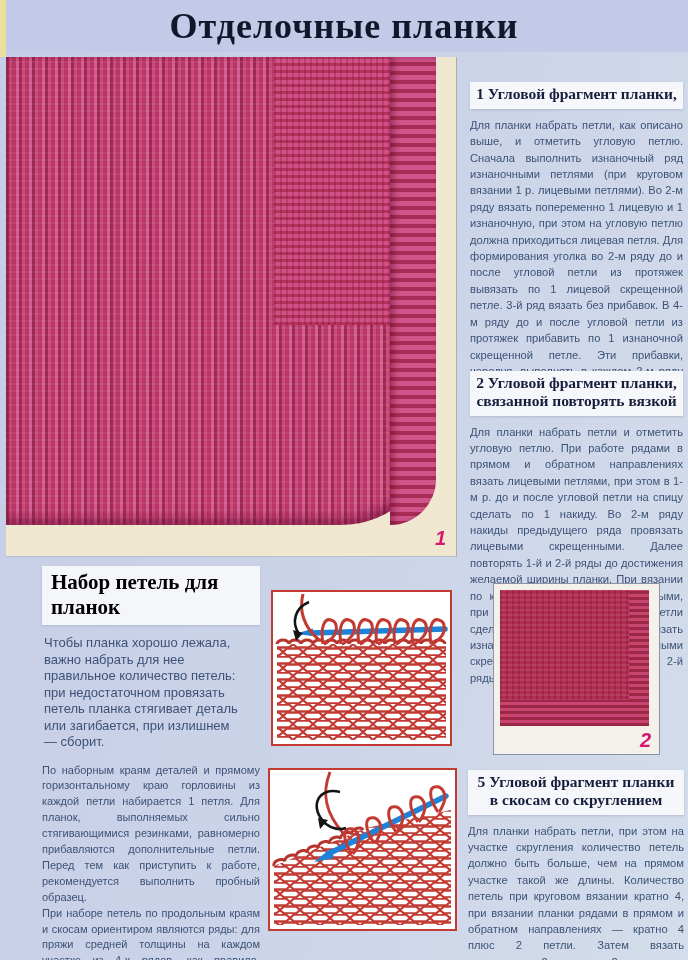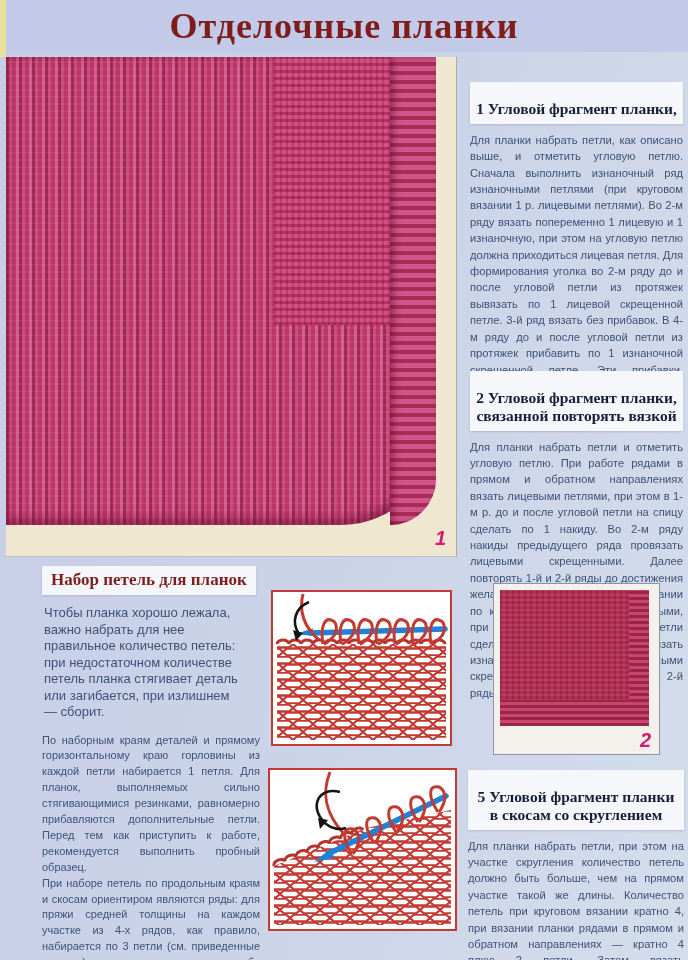--- a/index.html
+++ b/index.html
@@ -5,21 +5,21 @@
   html,body{margin:0;padding:0;background:#9aa2b8;}
   .page{
     position:relative;width:688px;height:960px;margin:0 auto;overflow:hidden;
     background:linear-gradient(105deg,#c6cde7 0%,#cbd3e8 50%,#d4ddeb 100%);
     font-family:"Liberation Sans", sans-serif;
   }
   
   .title-band{position:absolute;left:0;top:0;width:100%;height:52px;background:#c3cae8;}
   .title-band h1{
     margin:0;text-align:center;font-family:"Liberation Serif", serif;
-    font-weight:bold;font-size:36px;line-height:52px;color:#7f1d1d;letter-spacing:1px;
+    font-weight:bold;font-size:36px;line-height:52px;color:#0f172a;letter-spacing:1px;
   }
   .spine-strip{position:absolute;left:0;top:0;width:6px;height:57px;background:#e9e09b;}
   
   .photo1{
     position:absolute;left:6px;top:57px;width:450px;height:499px;
     background:#efe7d0;border-right:1px solid #b3ac9e;border-bottom:1px solid #b9bcca;
   }
   .fabric{
     position:absolute;left:0;top:0;width:430px;height:468px;
     border-bottom-right-radius:95px;
@@ -41,33 +41,33 @@
     box-shadow:inset 4px 0 6px rgba(90,5,40,0.45);
   }
   .photo-label{
     position:absolute;color:#d6186e;font-weight:bold;font-style:italic;
     font-size:20px;line-height:1;
   }
   .photo1 .photo-label{right:10px;bottom:8px;}
   
   .leftcol{position:absolute;left:30px;top:566px;width:230px;color:#3d5276;}
   .subhead{
-    display:inline-block;margin-left:12px;background:#f4f6fa;color:#7f1d1d;
-    font-family:"Liberation Serif", serif;font-weight:bold;font-size:17px;
+    display:inline-block;margin-left:12px;background:#f4f6fa;color:#000000;
+    font-family:"Liberation Serif", serif;font-weight:bold;font-size:21px;
     padding:4px 9px 5px;box-shadow:0 1px 2px rgba(40,50,90,0.15);
   }
   .lead{margin:10px 0 12px 14px;width:202px;font-size:13px;line-height:16.5px;}
   .small-par{margin:0 0 0 12px;width:218px;font-size:11px;line-height:15.9px;text-align:justify;}
   .page-number{position:absolute;left:42px;top:960px;font-size:10px;color:#394058;}
   
   .section{position:absolute;width:213px;color:#3d5276;}
   .sec-head{
     background:#f5f7fb;text-align:center;font-family:"Liberation Serif", serif;
     font-weight:bold;font-size:15.5px;line-height:1.15;color:#161e3c;
-    padding:18px 2px 6px;box-shadow:0 1px 2px rgba(40,50,90,0.18);
+    padding:3px 2px 6px;box-shadow:0 1px 2px rgba(40,50,90,0.18);
   }
   .sec-head span{display:block;}
   .sec-body{margin-top:8px;font-size:11.2px;line-height:16.4px;text-align:justify;}
   
   .photo2{
     position:absolute;left:493px;top:583px;width:167px;height:172px;
     background:#f3f1ea;border:1px solid #8c93a8;box-sizing:border-box;padding:6px 10px 6px 6px;
   }
   .swatch{
     position:relative;width:100%;height:136px;background:
@@ -99,21 +99,21 @@
   <div class="photo1">
     <div class="fabric">
       <div class="fabric-stockinette"></div>
       <div class="fabric-band"></div>
     </div>
     <div class="photo-label">1</div>
   </div>
 
   <div class="leftcol">
     <div class="subhead">Набор петель для планок</div>
-    <p class="lead">Чтобы планка хорошо лежала, важно набрать для нее правильное количество петель: при недостаточном количестве петель планка стягивает деталь или загибается, при излишнем — сборит.</p>
+    <p class="lead">Чтобы планка хорошо лежала, важно набрать для нее правильное количество петель: при недостаточном провязать петель планка стягивает деталь или загибается, при излишнем — сборит.</p>
     <p class="small-par">По наборным краям деталей и прямому горизонтальному краю горловины из каждой петли набирается 1 петля. Для планок, выполняемых сильно стягивающимися резинками, равномерно прибавляются дополнительные петли. Перед тем как приступить к работе, рекомендуется выполнить пробный образец.</p>
     <p class="small-par">При наборе петель по продольным краям и скосам ориентиром являются ряды: для пряжи средней толщины на каждом участке из 4-х рядов, как правило, набирается по 3 петли (см. приведенные рисунки), при этом захватываются обе стенки кромочных петель. Для толстой пряжи и мохера соотношение другое: 3 ряда = 2 петли. Чтобы при наборе петель для планки не образовывались слишком большие отверстия, кромочные петли при вязании основных деталей изделия следует провязывать в каждом ряду.</p>
   </div>
 
   <div class="page-number">46</div>
 
   <div class="section" style="left:470px;top:82px;">
     <div class="sec-head">
       <span>1 Угловой фрагмент планки,</span>
     </div>

